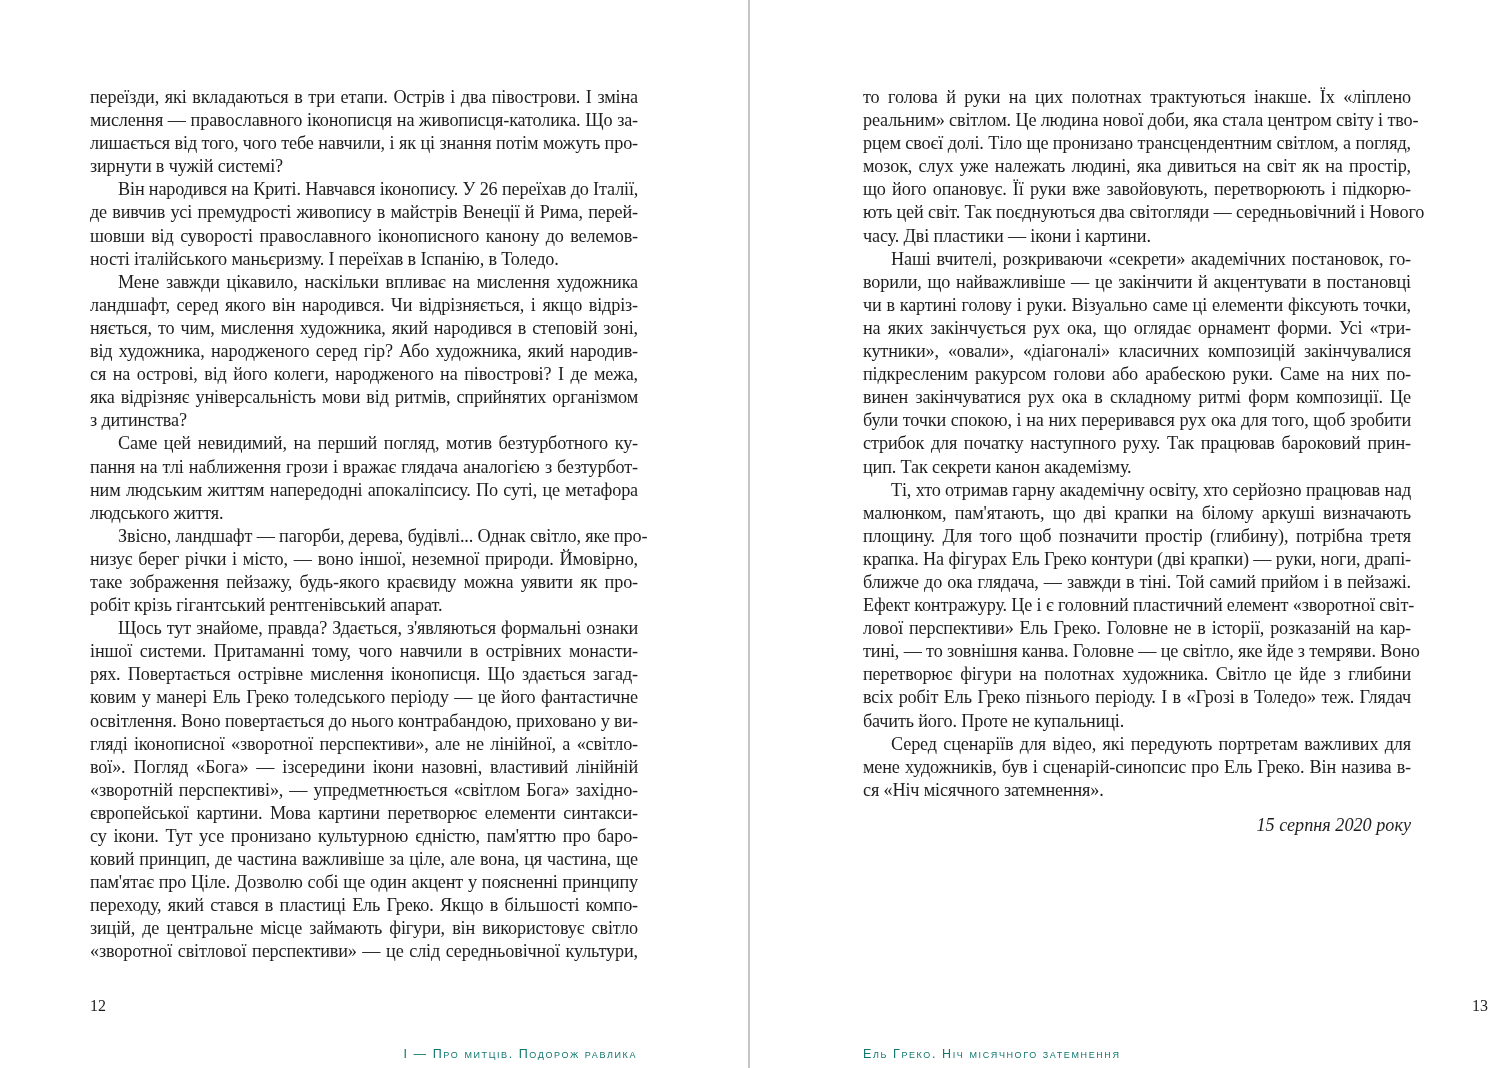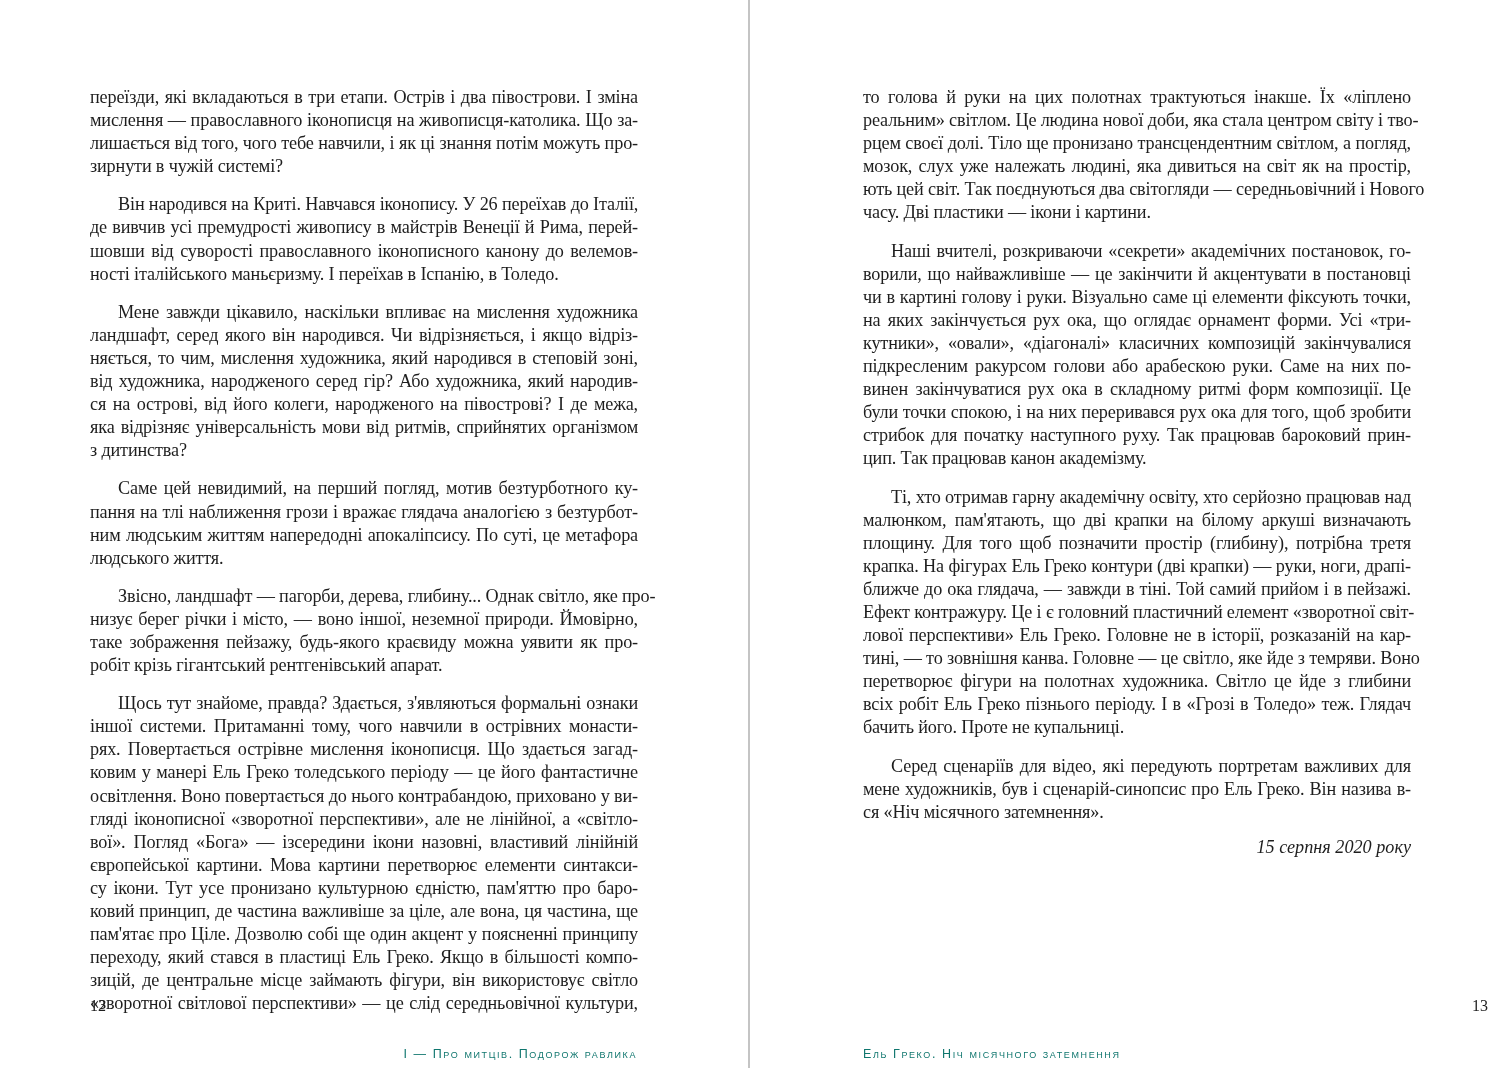--- a/index.html
+++ b/index.html
@@ -53,21 +53,20 @@
       text-align-last: justify;
       height: 23.1px;
       overflow: visible;
       letter-spacing: -0.15px;
     }
     .line.last {
       text-align-last: left;
     }
     .line.indent {
       text-indent: 28px;
-      margin-top: 15px;
     }
     .date-line {
       display: block;
       margin-top: 12px;
       text-align: right;
       font-style: italic;
       height: 23.1px;
     }
 
     .folio {
@@ -121,33 +120,34 @@
           <span class="line">яка відрізняє універсальність мови від ритмів, сприйнятих організмом</span>
           <span class="line last">з дитинства?</span>
         </div>
         <div>
           <span class="line indent">Саме цей невидимий, на перший погляд, мотив безтурботного ку-</span>
           <span class="line">пання на тлі наближення грози і вражає глядача аналогією з безтурбот-</span>
           <span class="line">ним людським життям напередодні апокаліпсису. По суті, це метафора</span>
           <span class="line last">людського життя.</span>
         </div>
         <div>
-          <span class="line indent">Звісно, ландшафт — пагорби, дерева, глибину... Однак світло, яке про-</span>
+          <span class="line indent">Звісно, ландшафт — пагорби, дерева, будівлі... Однак світло, яке про-</span>
           <span class="line">низує берег річки і місто, — воно іншої, неземної природи. Ймовірно,</span>
           <span class="line">таке зображення пейзажу, будь-якого краєвиду можна уявити як про-</span>
           <span class="line last">робіт крізь гігантський рентгенівський апарат.</span>
         </div>
         <div>
           <span class="line indent">Щось тут знайоме, правда? Здається, з'являються формальні ознаки</span>
           <span class="line">іншої системи. Притаманні тому, чого навчили в острівних монасти-</span>
           <span class="line">рях. Повертається острівне мислення іконописця. Що здається загад-</span>
           <span class="line">ковим у манері Ель Греко толедського періоду — це його фантастичне</span>
           <span class="line">освітлення. Воно повертається до нього контрабандою, приховано у ви-</span>
           <span class="line">гляді іконописної «зворотної перспективи», але не лінійної, а «світло-</span>
           <span class="line">вої». Погляд «Бога» — ізсередини ікони назовні, властивий лінійній</span>
+          <span class="line">«зворотній перспективі», — упредметнюється «світлом Бога» західно-</span>
           <span class="line">європейської картини. Мова картини перетворює елементи синтакси-</span>
           <span class="line">су ікони. Тут усе пронизано культурною єдністю, пам'яттю про баро-</span>
           <span class="line">ковий принцип, де частина важливіше за ціле, але вона, ця частина, ще</span>
           <span class="line">пам'ятає про Ціле. Дозволю собі ще один акцент у поясненні принципу</span>
           <span class="line">переходу, який стався в пластиці Ель Греко. Якщо в більшості компо-</span>
           <span class="line">зицій, де центральне місце займають фігури, він використовує світло</span>
           <span class="line">«зворотної світлової перспективи» — це слід середньовічної культури,</span>
         </div>
       </div>
     <div class="folio">12</div>
@@ -156,34 +156,35 @@
 
   <div class="gutter"></div>
 
   <div class="page right">
     <div class="body-text" id="right-body">
         <div>
           <span class="line">то голова й руки на цих полотнах трактуються інакше. Їх «ліплено</span>
           <span class="line">реальним» світлом. Це людина нової доби, яка стала центром світу і тво-</span>
           <span class="line">рцем своєї долі. Тіло ще пронизано трансцендентним світлом, а погляд,</span>
           <span class="line">мозок, слух уже належать людині, яка дивиться на світ як на простір,</span>
+          <span class="line">що його опановує. Її руки вже завойовують, перетворюють і підкорю-</span>
           <span class="line">ють цей світ. Так поєднуються два світогляди — середньовічний і Нового</span>
           <span class="line last">часу. Дві пластики — ікони і картини.</span>
         </div>
         <div>
           <span class="line indent">Наші вчителі, розкриваючи «секрети» академічних постановок, го-</span>
           <span class="line">ворили, що найважливіше — це закінчити й акцентувати в постановці</span>
           <span class="line">чи в картині голову і руки. Візуально саме ці елементи фіксують точки,</span>
           <span class="line">на яких закінчується рух ока, що оглядає орнамент форми. Усі «три-</span>
           <span class="line">кутники», «овали», «діагоналі» класичних композицій закінчувалися</span>
           <span class="line">підкресленим ракурсом голови або арабескою руки. Саме на них по-</span>
           <span class="line">винен закінчуватися рух ока в складному ритмі форм композиції. Це</span>
           <span class="line">були точки спокою, і на них переривався рух ока для того, щоб зробити</span>
           <span class="line">стрибок для початку наступного руху. Так працював бароковий прин-</span>
-          <span class="line last">цип. Так працював канон академізму.</span>
+          <span class="line last">цип. Так секрети канон академізму.</span>
         </div>
         <div>
           <span class="line indent">Ті, хто отримав гарну академічну освіту, хто серйозно працював над</span>
           <span class="line">малюнком, пам'ятають, що дві крапки на білому аркуші визначають</span>
           <span class="line">площину. Для того щоб позначити простір (глибину), потрібна третя</span>
           <span class="line">крапка. На фігурах Ель Греко контури (дві крапки) — руки, ноги, драпі-</span>
           <span class="line">ближче до ока глядача, — завжди в тіні. Той самий прийом і в пейзажі.</span>
           <span class="line">Ефект контражуру. Це і є головний пластичний елемент «зворотної світ-</span>
           <span class="line">лової перспективи» Ель Греко. Головне не в історії, розказаній на кар-</span>
           <span class="line">тині, — то зовнішня канва. Головне — це світло, яке йде з темряви. Воно</span>

